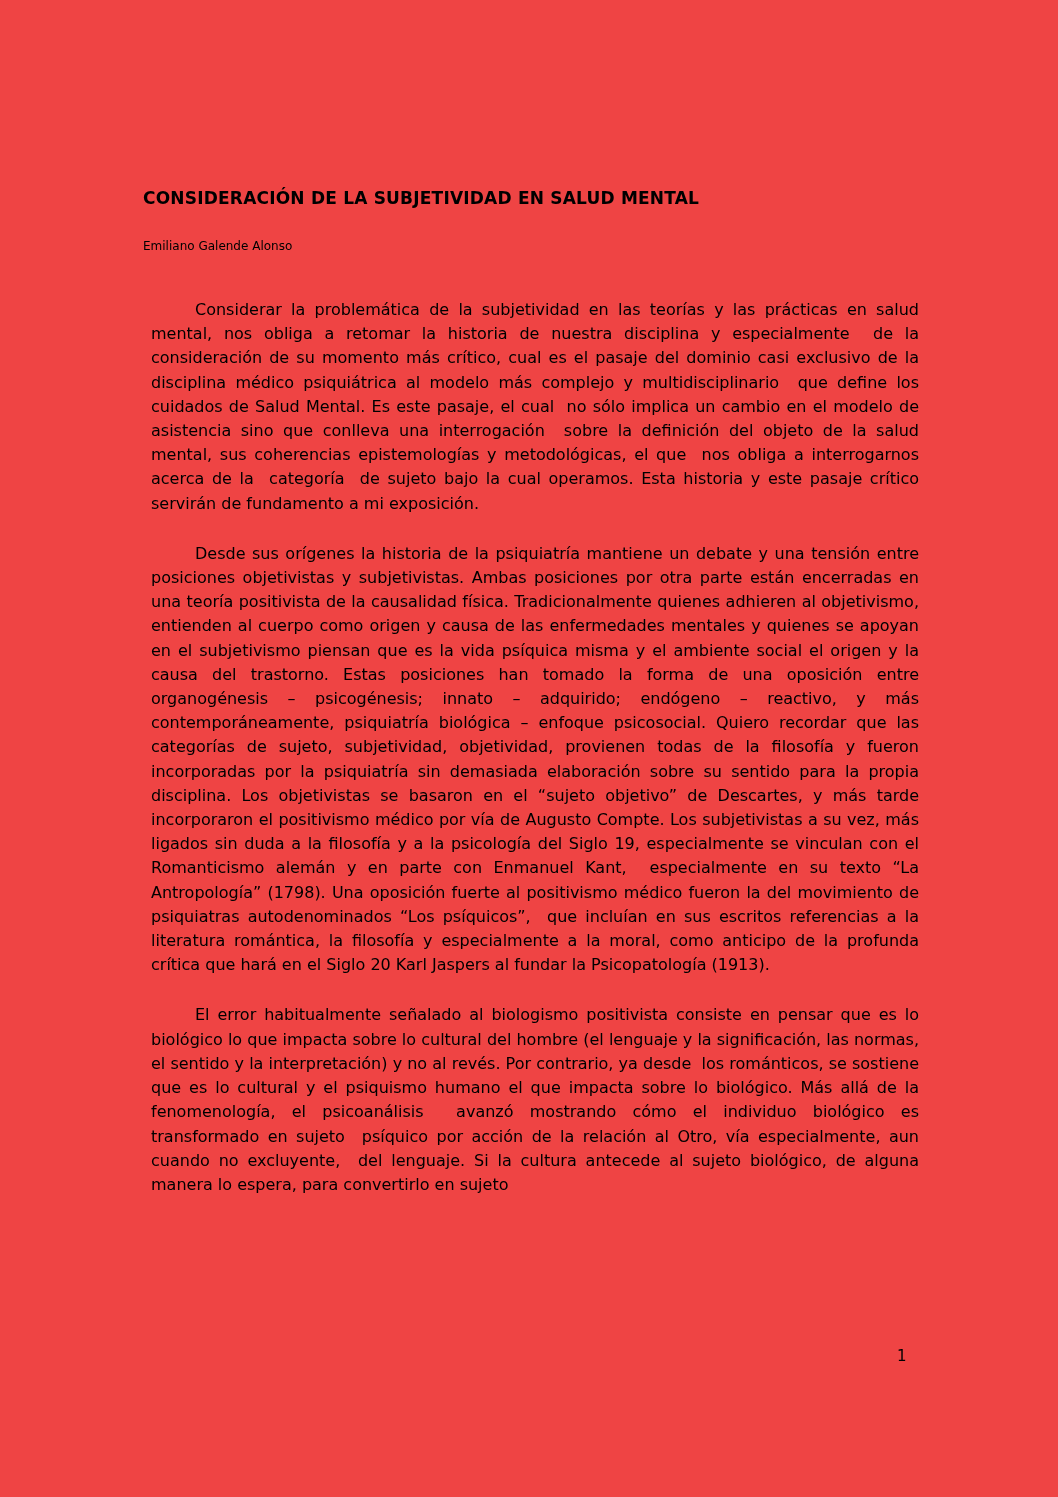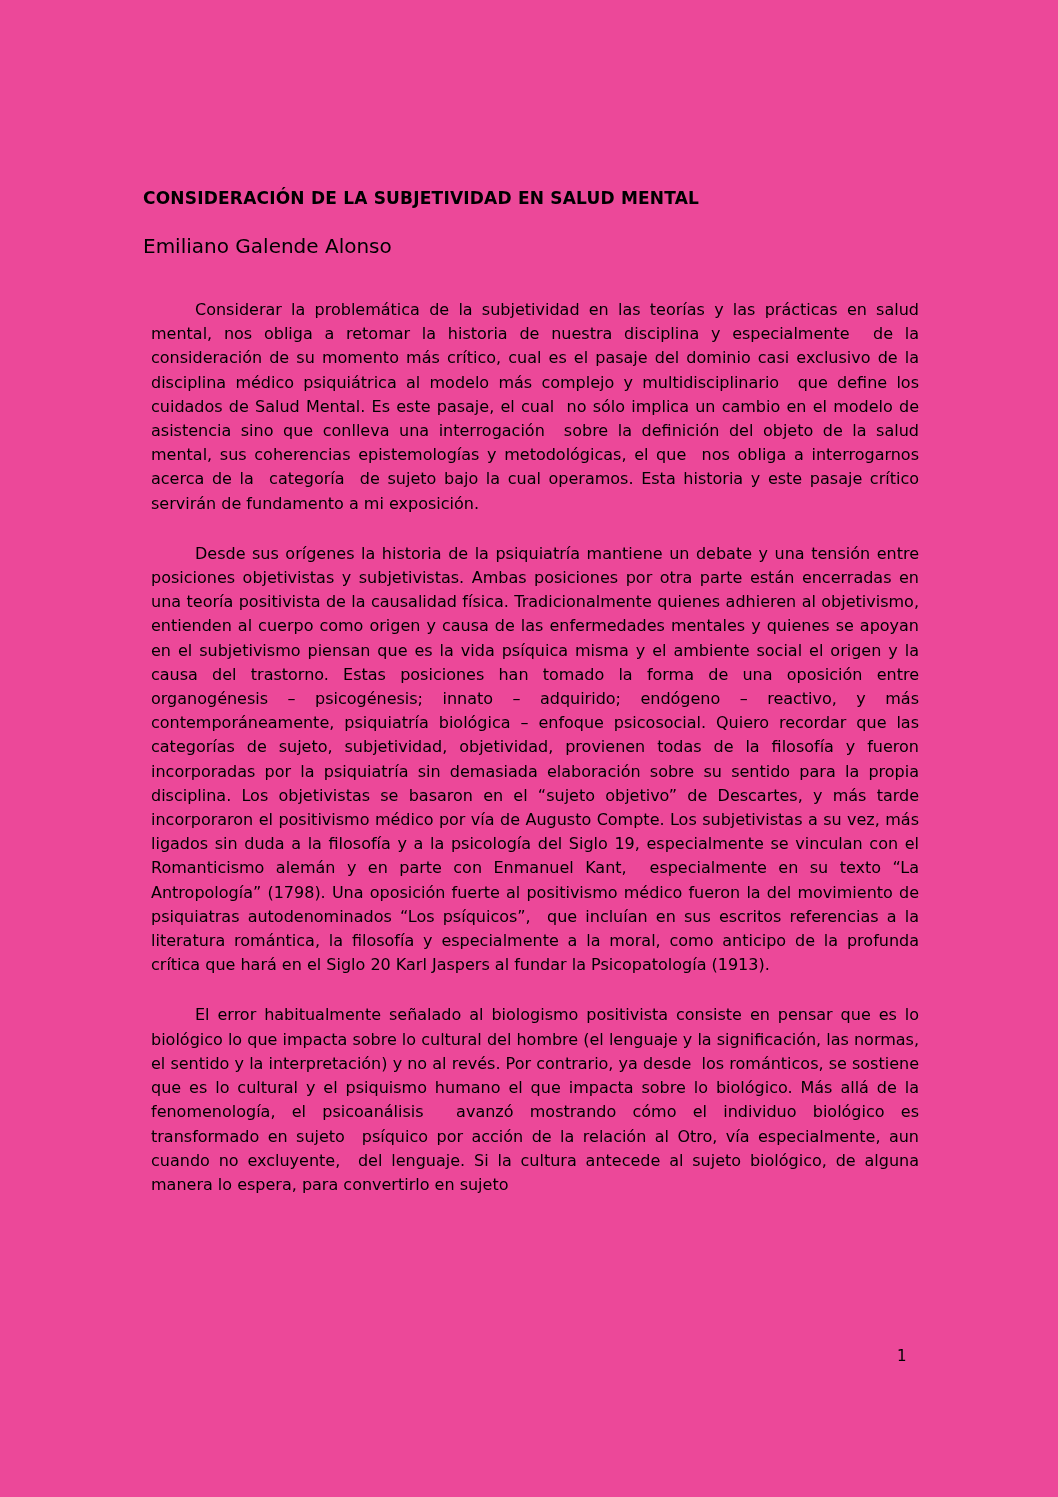--- a/index.html
+++ b/index.html
@@ -4,41 +4,41 @@
 <style>
   html, body {
     margin: 0;
     padding: 0;
     background: #ffffff;
   }
   .page {
     position: relative;
     width: 1058px;
     height: 1497px;
-    background: #ec4899;
+    background: #ef4444;
     color: #000000;
     font-family: "DejaVu Sans", "Liberation Sans", sans-serif;
     overflow: hidden;
   }
   .content {
     position: absolute;
     left: 143px;
     top: 186px;
     width: 776px;
   }
   .title {
     font-size: 17px;
     font-weight: bold;
     line-height: 24px;
     margin: 0 0 24px 0;
     letter-spacing: 0.2px;
     white-space: nowrap;
   }
   .author {
-    font-size: 20px;
+    font-size: 12px;
     font-weight: normal;
     line-height: 24px;
     margin: 0 0 40px 0;
   }
   .body-text p.para {
     font-size: 16px;
     line-height: 24.2px;
     text-align: justify;
     text-indent: 44px;
     white-space: pre-wrap;

